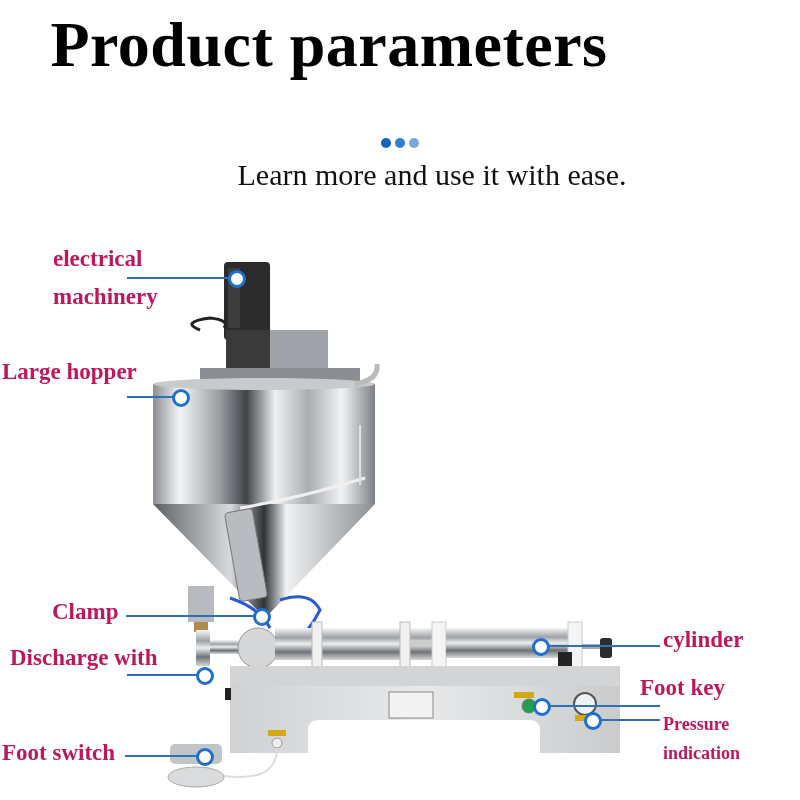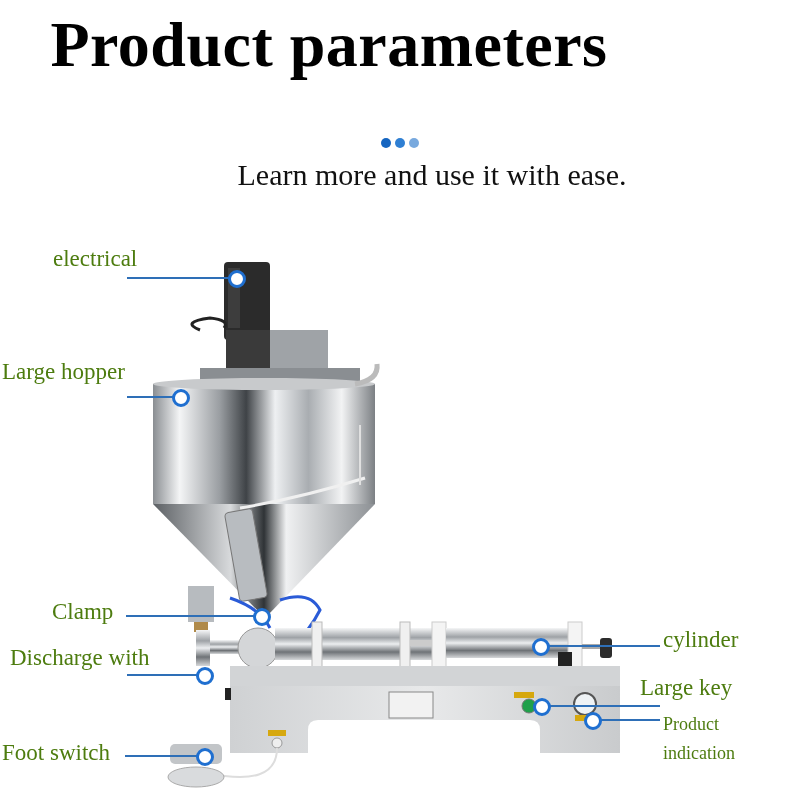--- a/index.html
+++ b/index.html
@@ -1,21 +1,21 @@
 <!DOCTYPE html>
 <html><head>
 <meta charset="utf-8">
 <style>
   html, body { margin:0; padding:0; background:#ffffff; }
   body { width:800px; height:800px; position:relative; overflow:hidden; font-family:"Liberation Serif","DejaVu Serif",serif; }
   .title { position:absolute; top:8px; left:0; width:658px; text-align:center; font-weight:bold; font-size:64px; color:#000; letter-spacing:0.5px; }
   .dots { position:absolute; top:134px; left:0; width:800px; text-align:center; }
   .dot { display:inline-block; width:10px; height:10px; border-radius:50%; margin:0 2px; }
   .subtitle { position:absolute; top:158px; left:0; width:800px; text-align:center; font-size:30px; color:#111;margin-left:32px; }
-  .label { position:absolute; font-weight:normal; color:#4d7c0f; font-size:23px; line-height:1.1; white-space:nowrap; }
+  .label { position:absolute; font-weight:bold; color:#be185d; font-size:23px; line-height:1.1; white-space:nowrap; }
   .label.small { font-size:18px; }
   .lead { position:absolute; height:2px; background:#2e6fb7; }
   .marker { position:absolute; width:12px; height:12px; border-radius:50%; border:3px solid #1f6fd0; background:#fff; }
   svg.machine { position:absolute; left:0; top:0; }
 </style>
 </head>
 <body>
 
 <div class="title">Product parameters</div>
 <div class="dots">
@@ -105,20 +105,21 @@
   <rect x="268" y="730" width="18" height="6" fill="#d6a80f"></rect>
   <circle cx="277" cy="743" r="5" fill="#eee" stroke="#999"></circle>
 
   <path d="M277 748 q0 40 -70 25" stroke="#ddd" stroke-width="2" fill="none"></path>
   <rect x="170" y="744" width="52" height="20" rx="5" fill="#c2c5c8"></rect>
   <ellipse cx="196" cy="777" rx="28" ry="10" fill="#d9dbdd" stroke="#aaa"></ellipse>
 </svg>
 
 <div class="label" style="left:53px; top:240px; line-height:38px;">
   <div>electrical</div>
+  <div>machinery</div>
 </div>
 <div class="lead" style="left:127px; top:277px; width:102px;"></div>
 <div class="marker" style="left:228px; top:270px;"></div>
 
 <div class="label" style="left:2px; top:359px;">Large hopper</div>
 <div class="lead" style="left:127px; top:396px; width:48px;"></div>
 <div class="marker" style="left:172px; top:389px;"></div>
 
 <div class="label" style="left:52px; top:599px;">Clamp</div>
 <div class="lead" style="left:126px; top:615px; width:130px;"></div>
@@ -129,22 +130,22 @@
 <div class="marker" style="left:196px; top:667px;"></div>
 
 <div class="label" style="left:2px; top:740px;">Foot switch</div>
 <div class="lead" style="left:125px; top:755px; width:74px;"></div>
 <div class="marker" style="left:196px; top:748px;"></div>
 
 <div class="label" style="left:663px; top:627px;">cylinder</div>
 <div class="lead" style="left:545px; top:645px; width:115px;"></div>
 <div class="marker" style="left:532px; top:638px;"></div>
 
-<div class="label" style="left:640px; top:675px;">Large key</div>
+<div class="label" style="left:640px; top:675px;">Foot key</div>
 <div class="lead" style="left:545px; top:705px; width:115px;"></div>
 <div class="marker" style="left:533px; top:698px;"></div>
 
 <div class="label small" style="left:663px; top:710px; line-height:29px;">
-  <div>Product</div>
+  <div>Pressure</div>
   <div>indication</div>
 </div>
 <div class="lead" style="left:598px; top:719px; width:62px;"></div>
 <div class="marker" style="left:584px; top:712px;"></div>
 
 </body></html>

